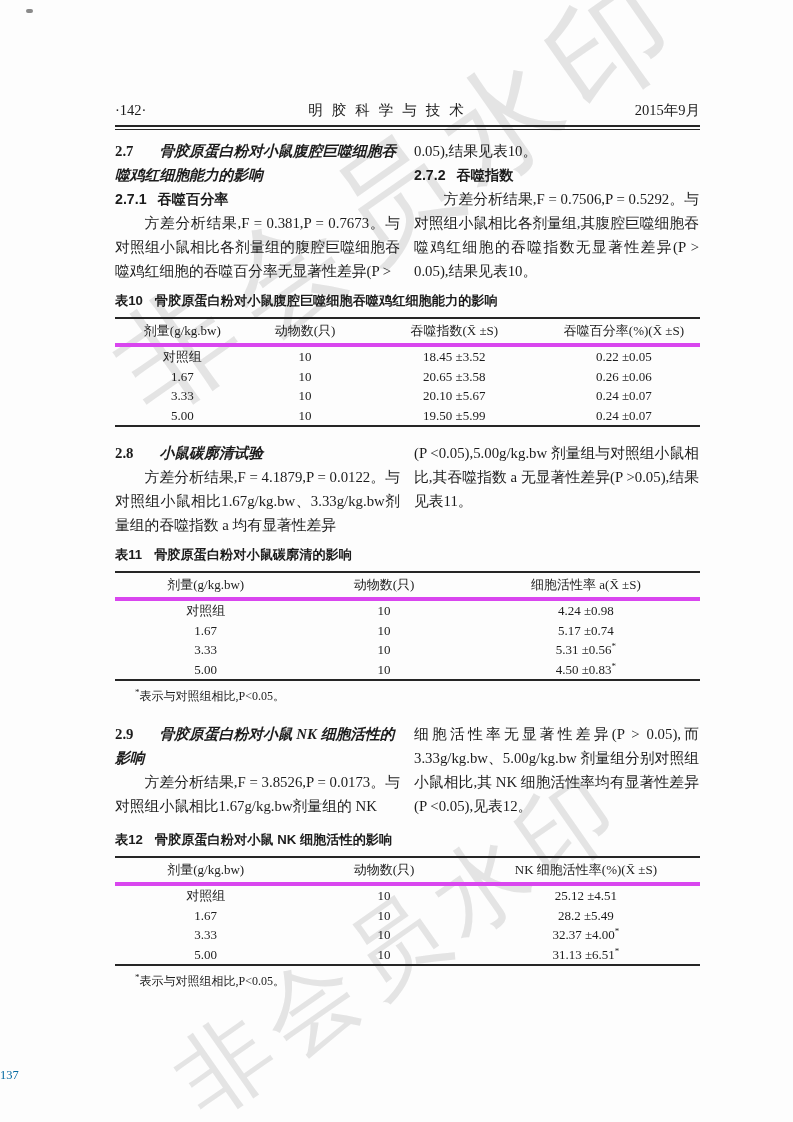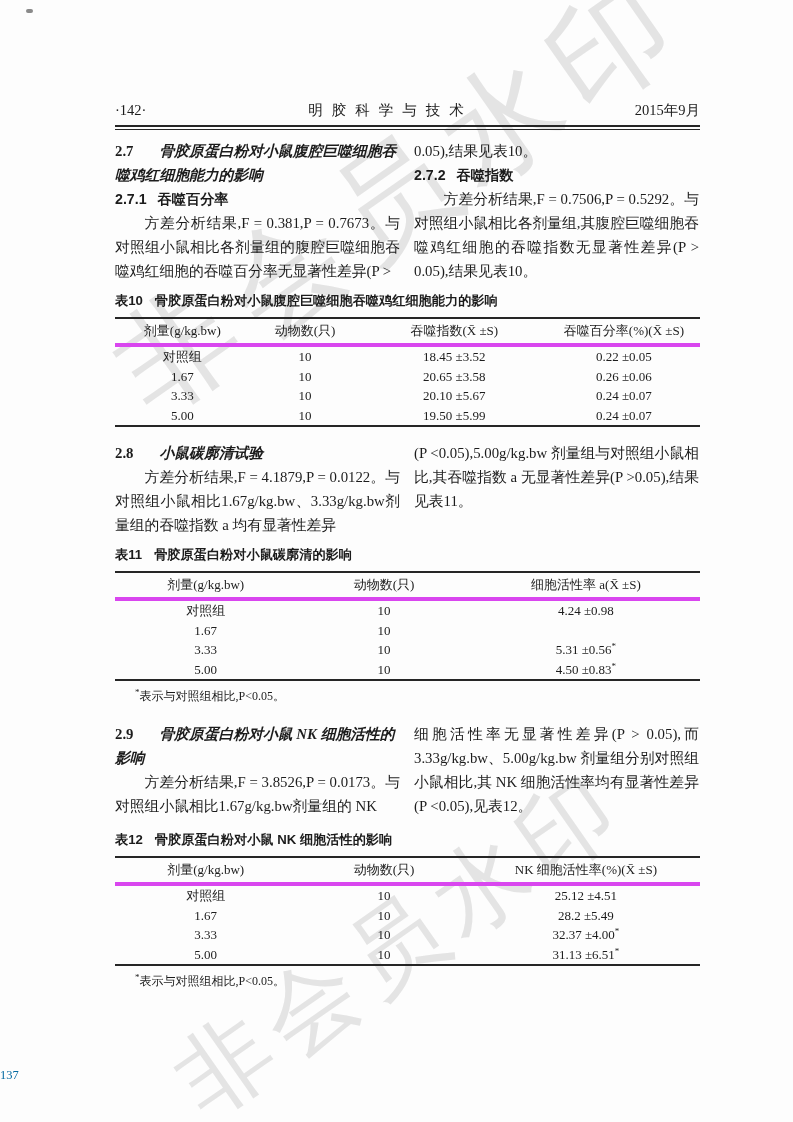--- a/index.html
+++ b/index.html
@@ -158,20 +158,21 @@
             <div class="td">细胞活性率 a(X̄ ±S)</div>
           </div>
           <div class="tr">
             <div class="td">对照组</div>
             <div class="td">10</div>
             <div class="td">4.24 ±0.98</div>
           </div>
           <div class="tr">
             <div class="td">1.67</div>
             <div class="td">10</div>
+            <div class="td">5.17 ±0.74</div>
           </div>
           <div class="tr">
             <div class="td">3.33</div>
             <div class="td">10</div>
             <div class="td">5.31 ±0.56<sup>*</sup></div>
           </div>
           <div class="tr">
             <div class="td">5.00</div>
             <div class="td">10</div>
             <div class="td">4.50 ±0.83<sup>*</sup></div>

